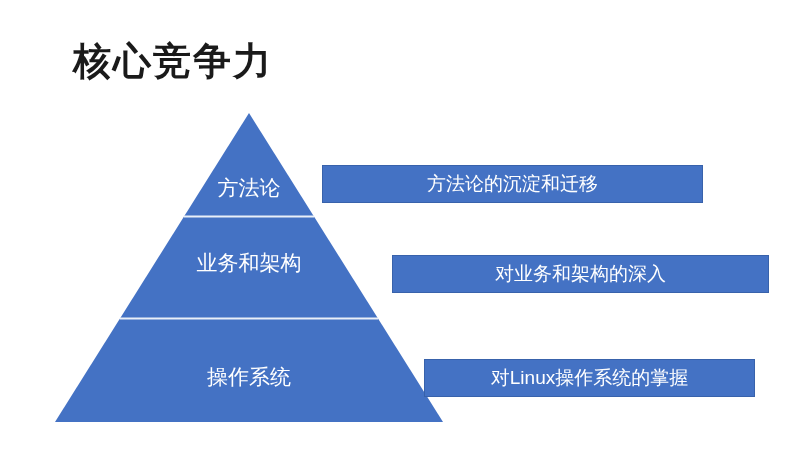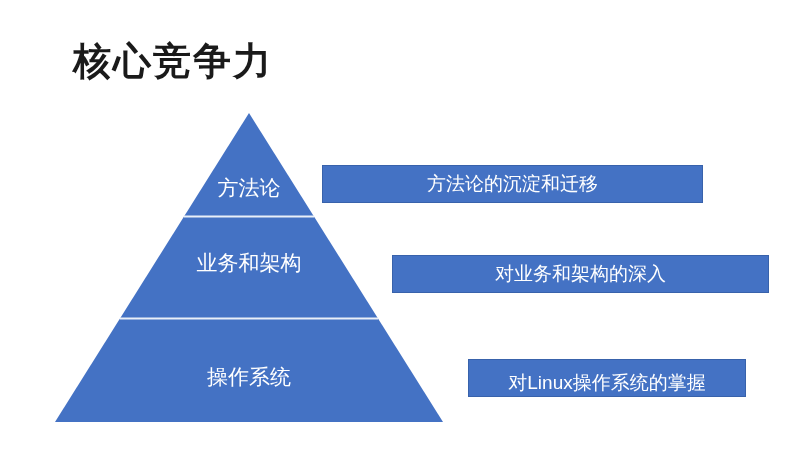--- a/index.html
+++ b/index.html
@@ -51,21 +51,21 @@
     box-sizing: border-box;
     display: flex;
     align-items: center;
     justify-content: center;
     color: var(--on-blue, #ffffff);
     font-size: 19px;
     white-space: nowrap;
   }
   .callout-bar.b1 { left: 322px; top: 165px; width: 381px; }
   .callout-bar.b2 { left: 392px; top: 255px; width: 377px; }
-  .callout-bar.b3 { left: 468px; top: 359px; width: 278px; align-items: flex-end; }
+  .callout-bar.b3 { left: 424px; top: 359px; width: 331px; }
 </style>
 </head>
 <body>
 
 <div class="canvas">
 
   <div class="slide-title">核心竞争力</div>
 
   <svg class="pyramid-svg" width="803" height="464" viewBox="0 0 803 464">
     <polygon points="249,113 443,422 55,422" fill="#4472C4"></polygon>

